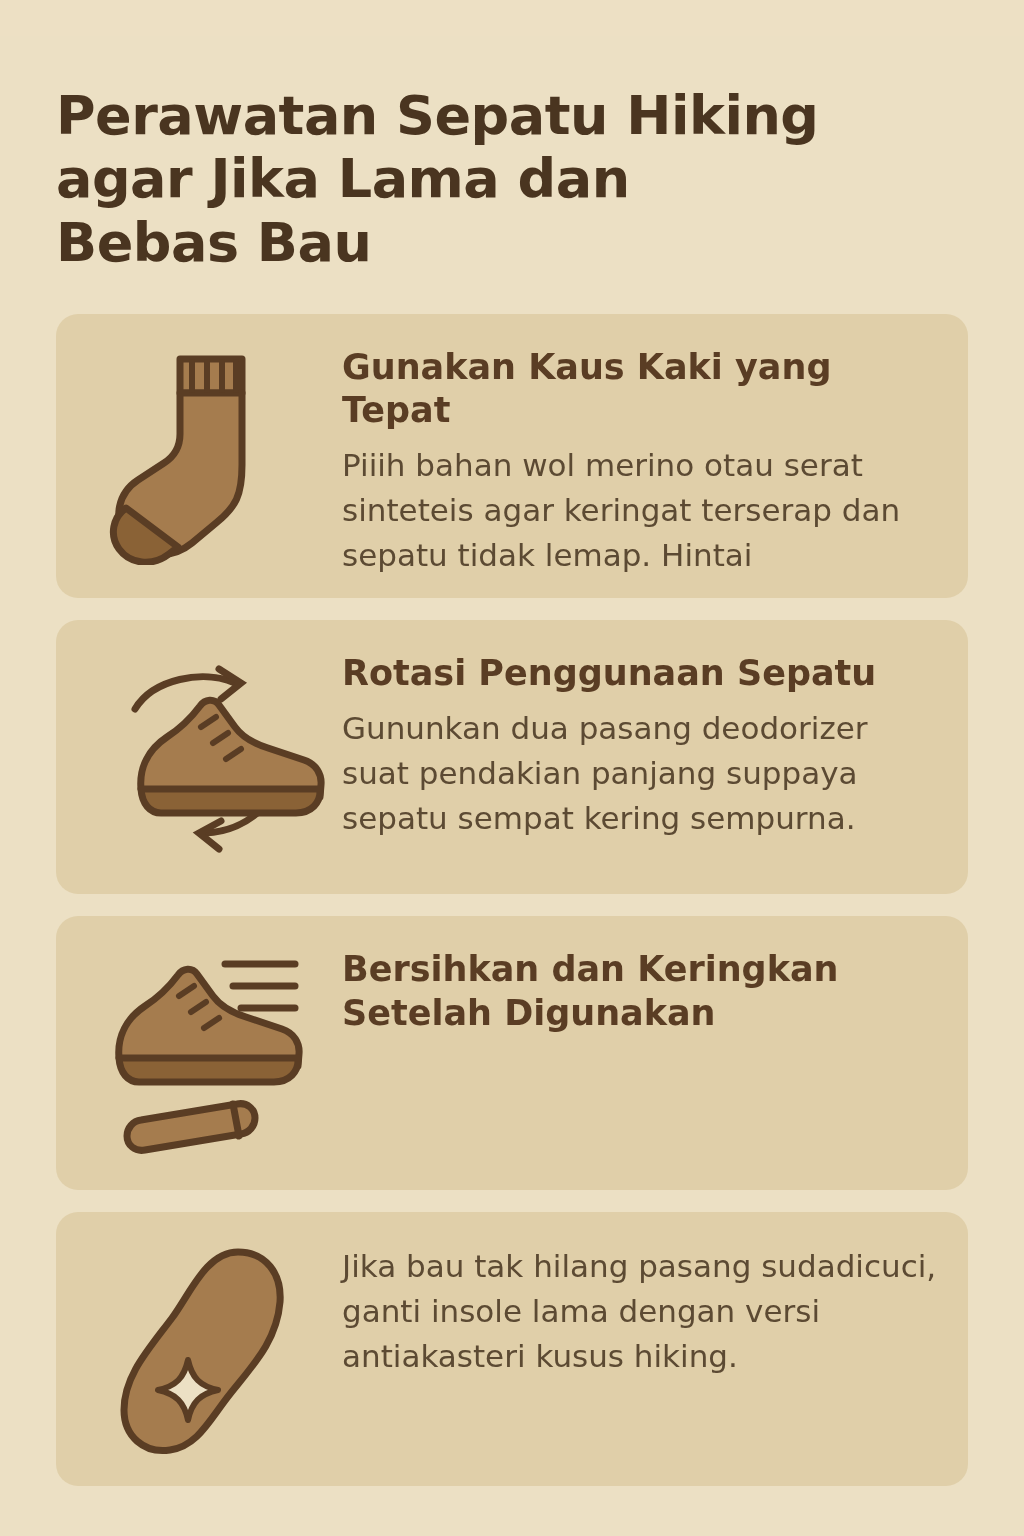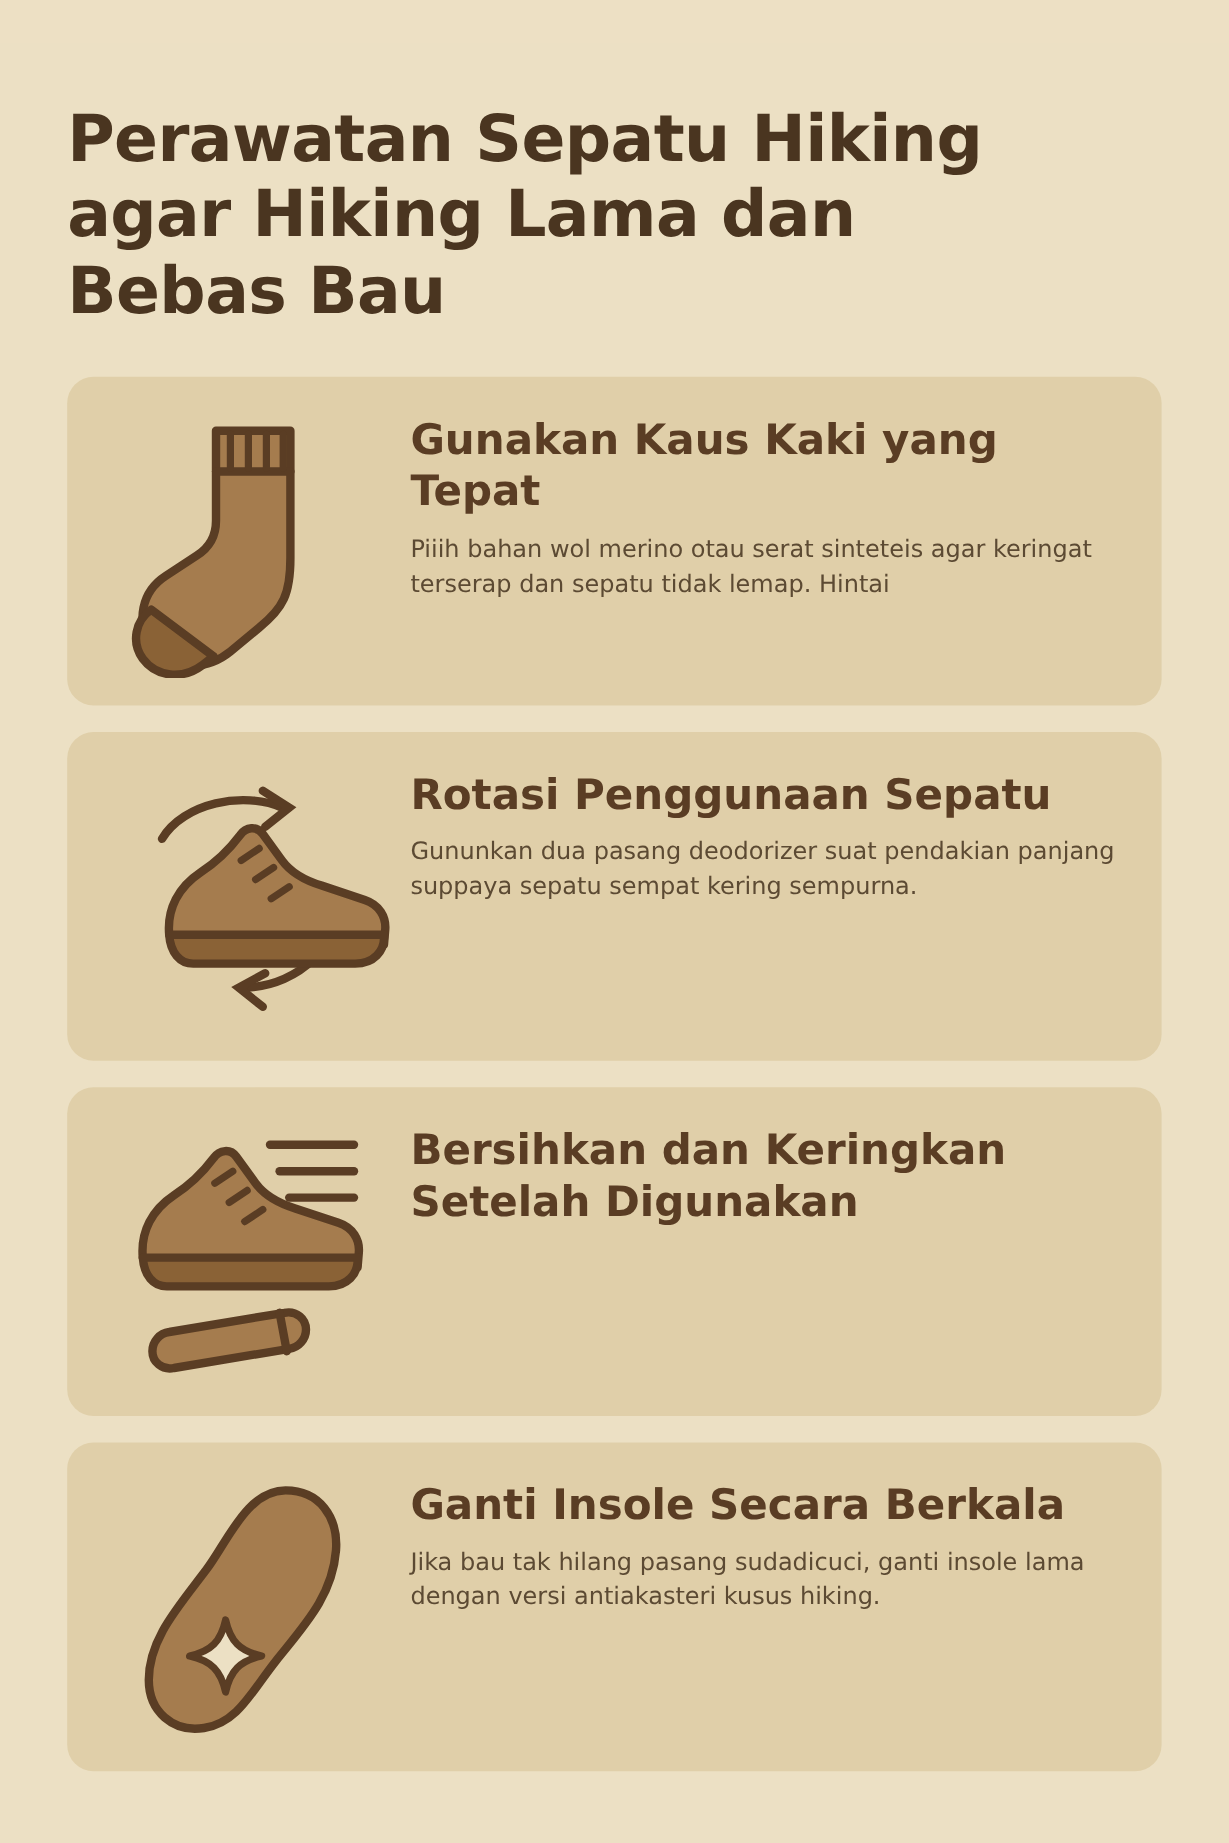--- a/index.html
+++ b/index.html
@@ -63,34 +63,34 @@
   }
   .card-title {
     color: #5a3d24;
     font-size: 35px;
     font-weight: bold;
     line-height: 1.25;
     margin: 0 0 10px 0;
   }
   .card-desc {
     color: #5c4a33;
-    font-size: 20px;
+    font-size: 31px;
     line-height: 1.45;
     margin: 0;
   }
   svg { display:block; }
 </style>
 </head>
 <body>
 
 <div class="poster">
 
   <h1 class="title">
     <span class="line">Perawatan Sepatu Hiking</span>
-    <span class="line">agar Hiking Lama dan</span>
+    <span class="line">agar Jika Lama dan</span>
     <span class="line">Bebas Bau</span>
   </h1>
 
   <div class="cards">
 
     <div class="card">
       <div class="card-icon">
         <svg width="240" height="230" viewBox="0 0 240 230">
           <g fill="#a57c4e" stroke="#5a3d24" stroke-width="7" stroke-linejoin="round" stroke-linecap="round">
             <path d="M92 24 h62 v34 h-62 z"></path>
@@ -166,19 +166,18 @@
     <div class="card">
       <div class="card-icon">
         <svg width="240" height="240" viewBox="0 0 240 240">
           <g fill="#a57c4e" stroke="#5a3d24" stroke-width="7" stroke-linejoin="round" stroke-linecap="round">
             <path d="M150 24 c28 0 44 22 42 50 c-3 38 -26 62 -50 92 c-20 25 -32 52 -60 56 c-26 4 -46 -14 -46 -40 c0 -34 24 -60 48 -92 c18 -24 34 -66 66 -66 z"></path>
           </g>
           <path d="M100 132 c4 18 12 26 30 30 c-18 4 -26 12 -30 30 c-4 -18 -12 -26 -30 -30 c18 -4 26 -12 30 -30 z" fill="#ece0c4" stroke="#5a3d24" stroke-width="6" stroke-linejoin="round"></path>
         </svg>
       </div>
       <div class="card-body">
-        <h2 class="card-title">Ganti Insole Secara Berkala</h2>
         <p class="card-desc">Jika bau tak hilang pasang sudadicuci, ganti insole lama dengan versi antiakasteri kusus hiking.</p>
       </div>
     </div>
 
   </div>
 </div>
 
 </body></html>

